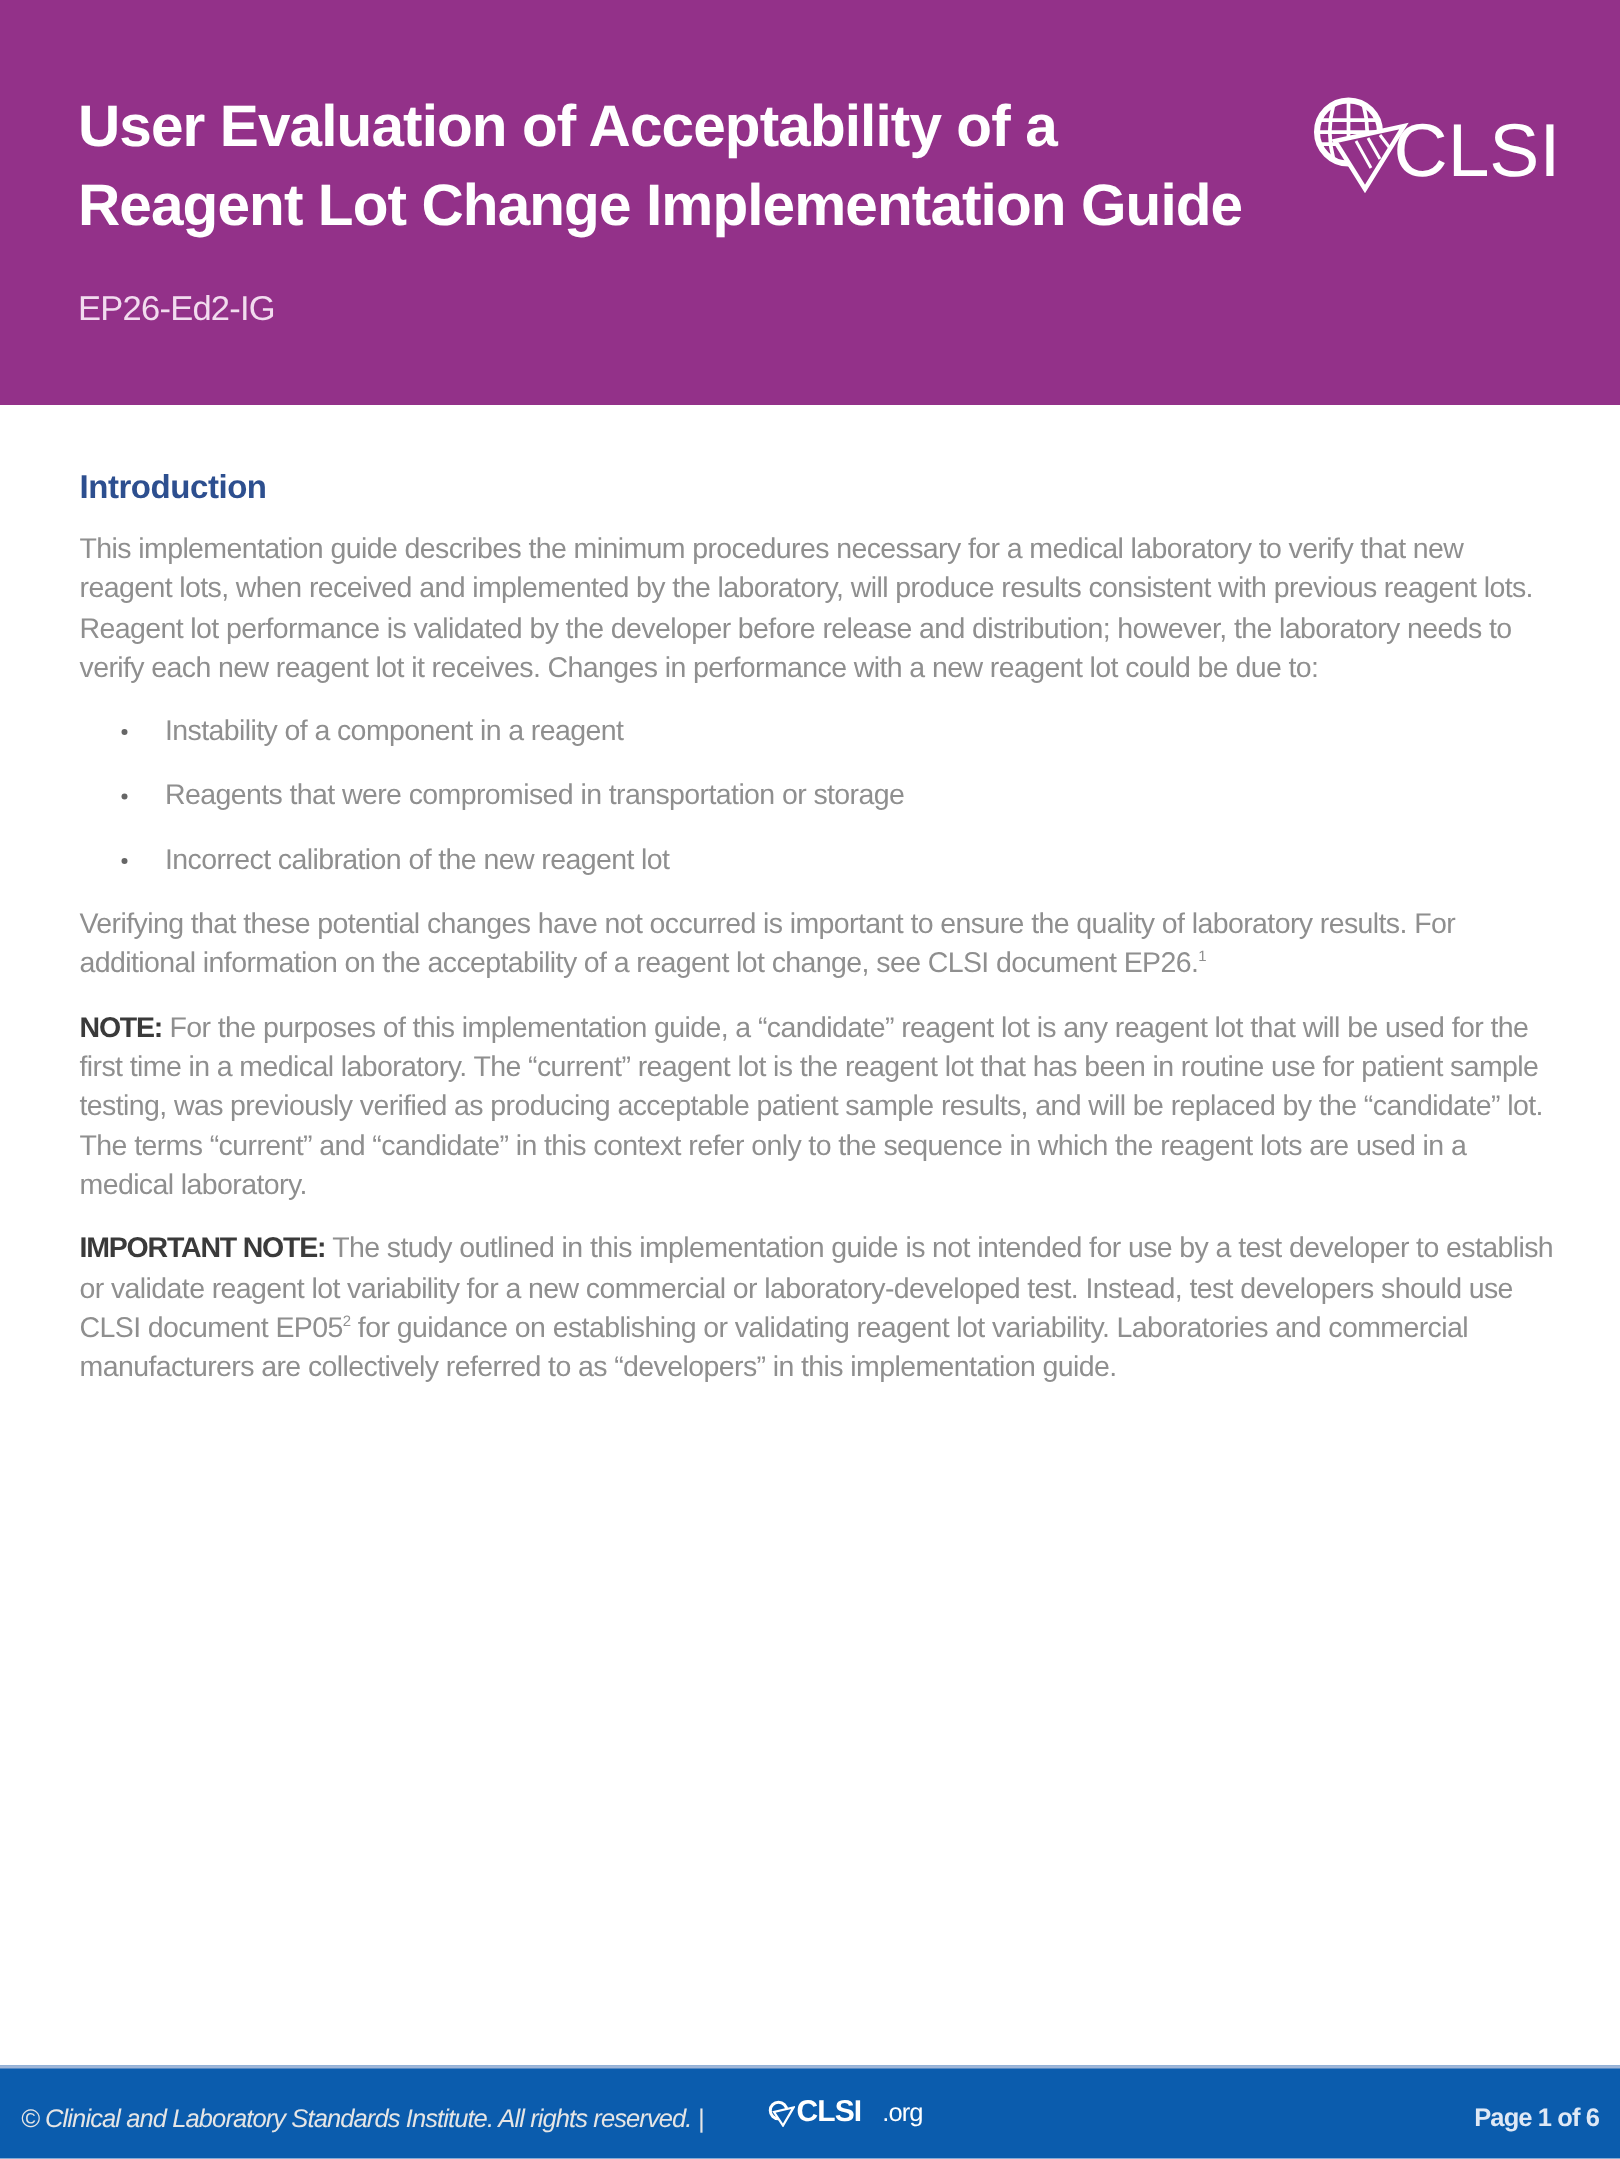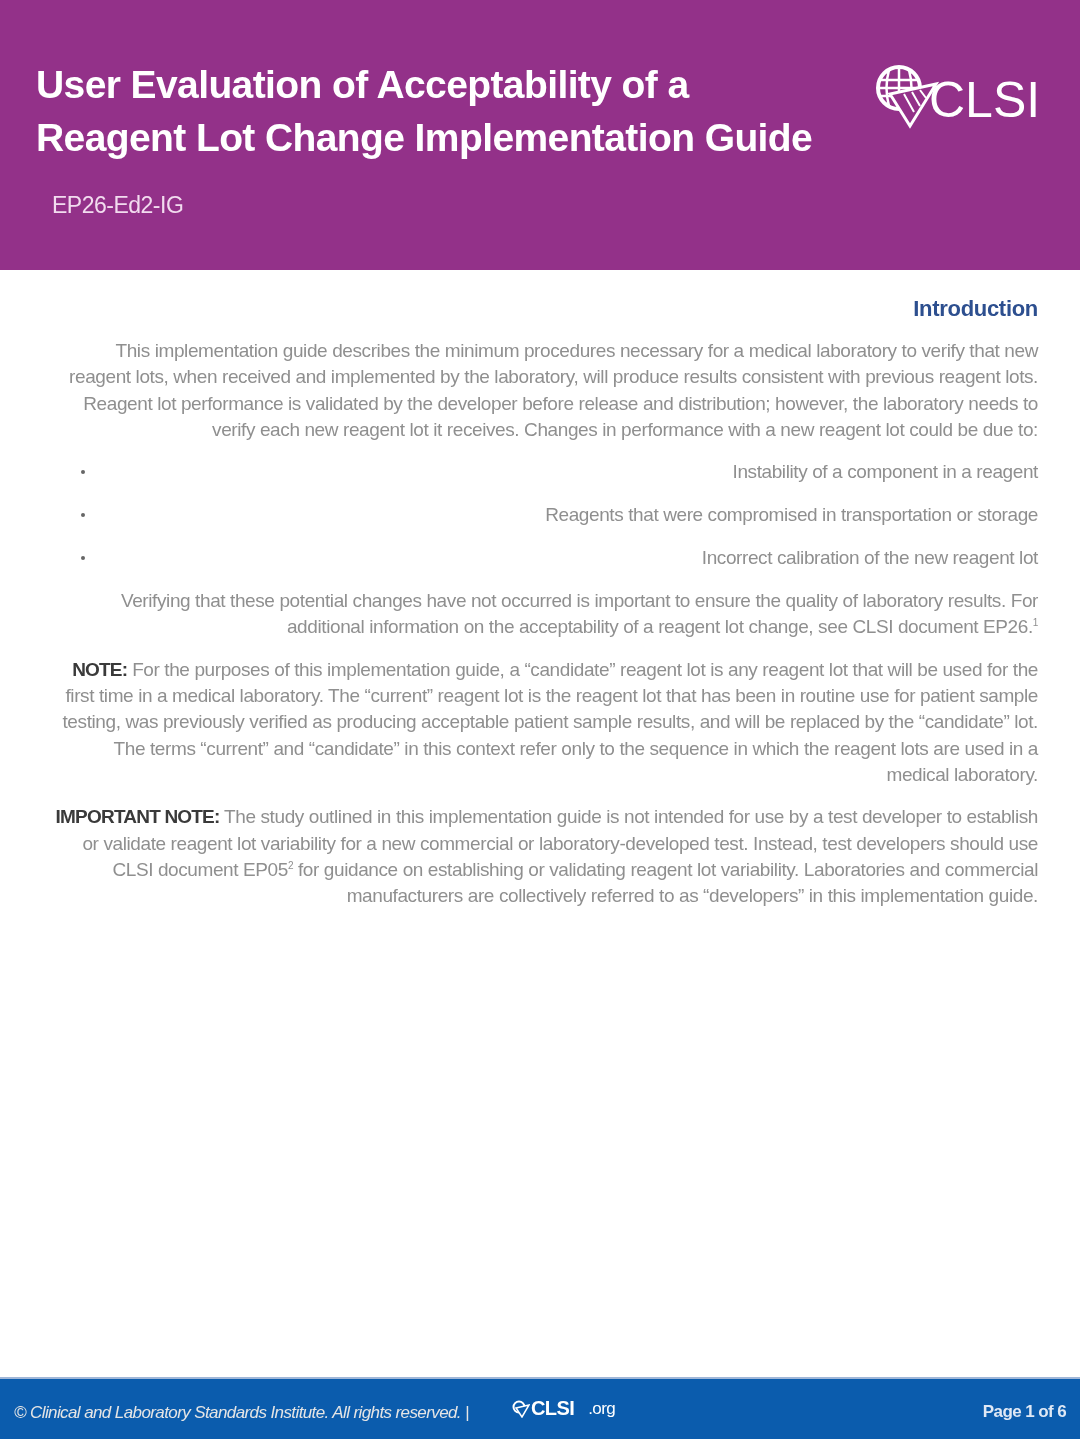--- a/index.html
+++ b/index.html
@@ -6,36 +6,36 @@
   body {
     width:1080px; height:1439px; position:relative; overflow:hidden;
     background:#ffffff;
     font-family:"Liberation Sans", "DejaVu Sans", sans-serif;
   }
   .header {
     position:absolute; left:0; top:0; width:1080px; height:270px;
     background:#933189;
   }
   .header .title {
-    position:absolute; left:36px; top:58px; width:840px;
+    position:absolute; left:52px; top:58px; width:840px;
     color:#ffffff; font-weight:bold; font-size:39px; line-height:53px;
     letter-spacing:-0.6px;
   }
   .header .code {
     position:absolute; left:52px; top:192px;
     color:#f2dcef; font-size:23px; letter-spacing:-0.5px;text-align:right;
   }
   .logo {
     position:absolute; left:874px; top:62px; width:165px; height:70px;
   }
   .logo .logo-text {
     position:absolute; left:55px; top:8px; font-size:50px; color:#ffffff;
     letter-spacing:0px; font-weight:normal; line-height:60px;
   }
-  .content { position:absolute; left:53px; top:296px; width:985px;text-align:right; }
+  .content { position:absolute; left:53px; top:312px; width:985px; }
   .section-title {
     color:#2d4f8f; font-weight:bold; font-size:22px; margin:0 0 16px 0;
     letter-spacing:-0.3px;
   }
   p.body {
     color:#8f8f8f; font-size:19px; line-height:26.3px; margin:0 0 16px 0;
     letter-spacing:-0.4px;
   }
   ul.bullets { list-style:none; margin:0 0 12px 0; padding:0; }
   ul.bullets li {

